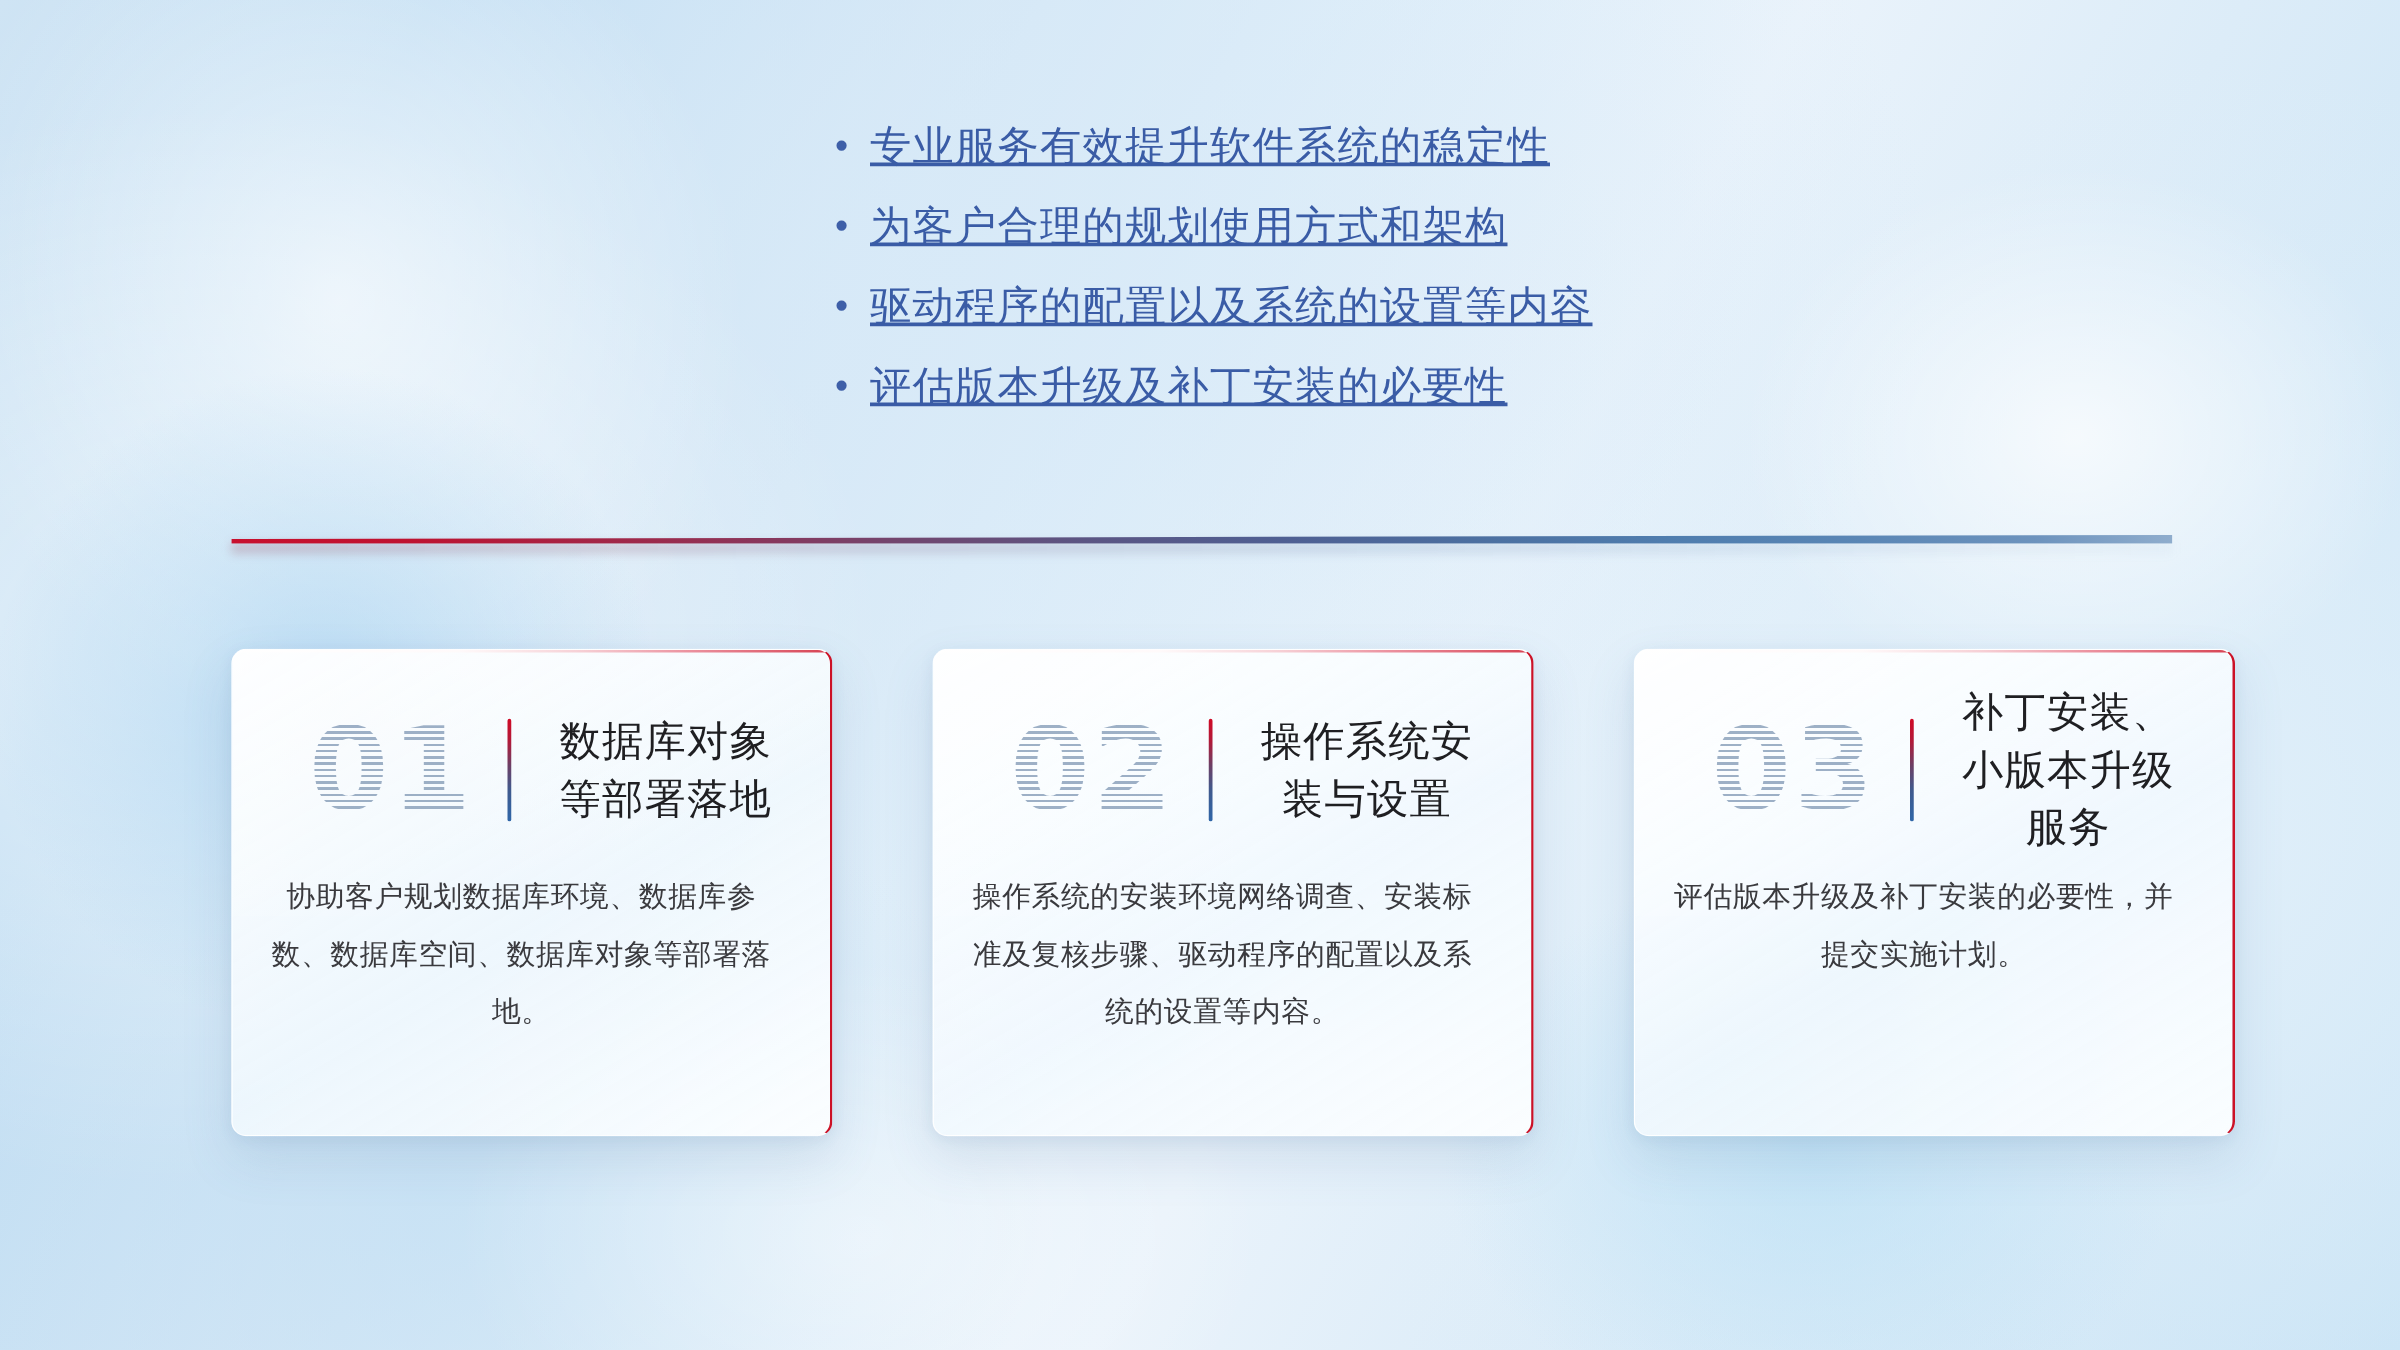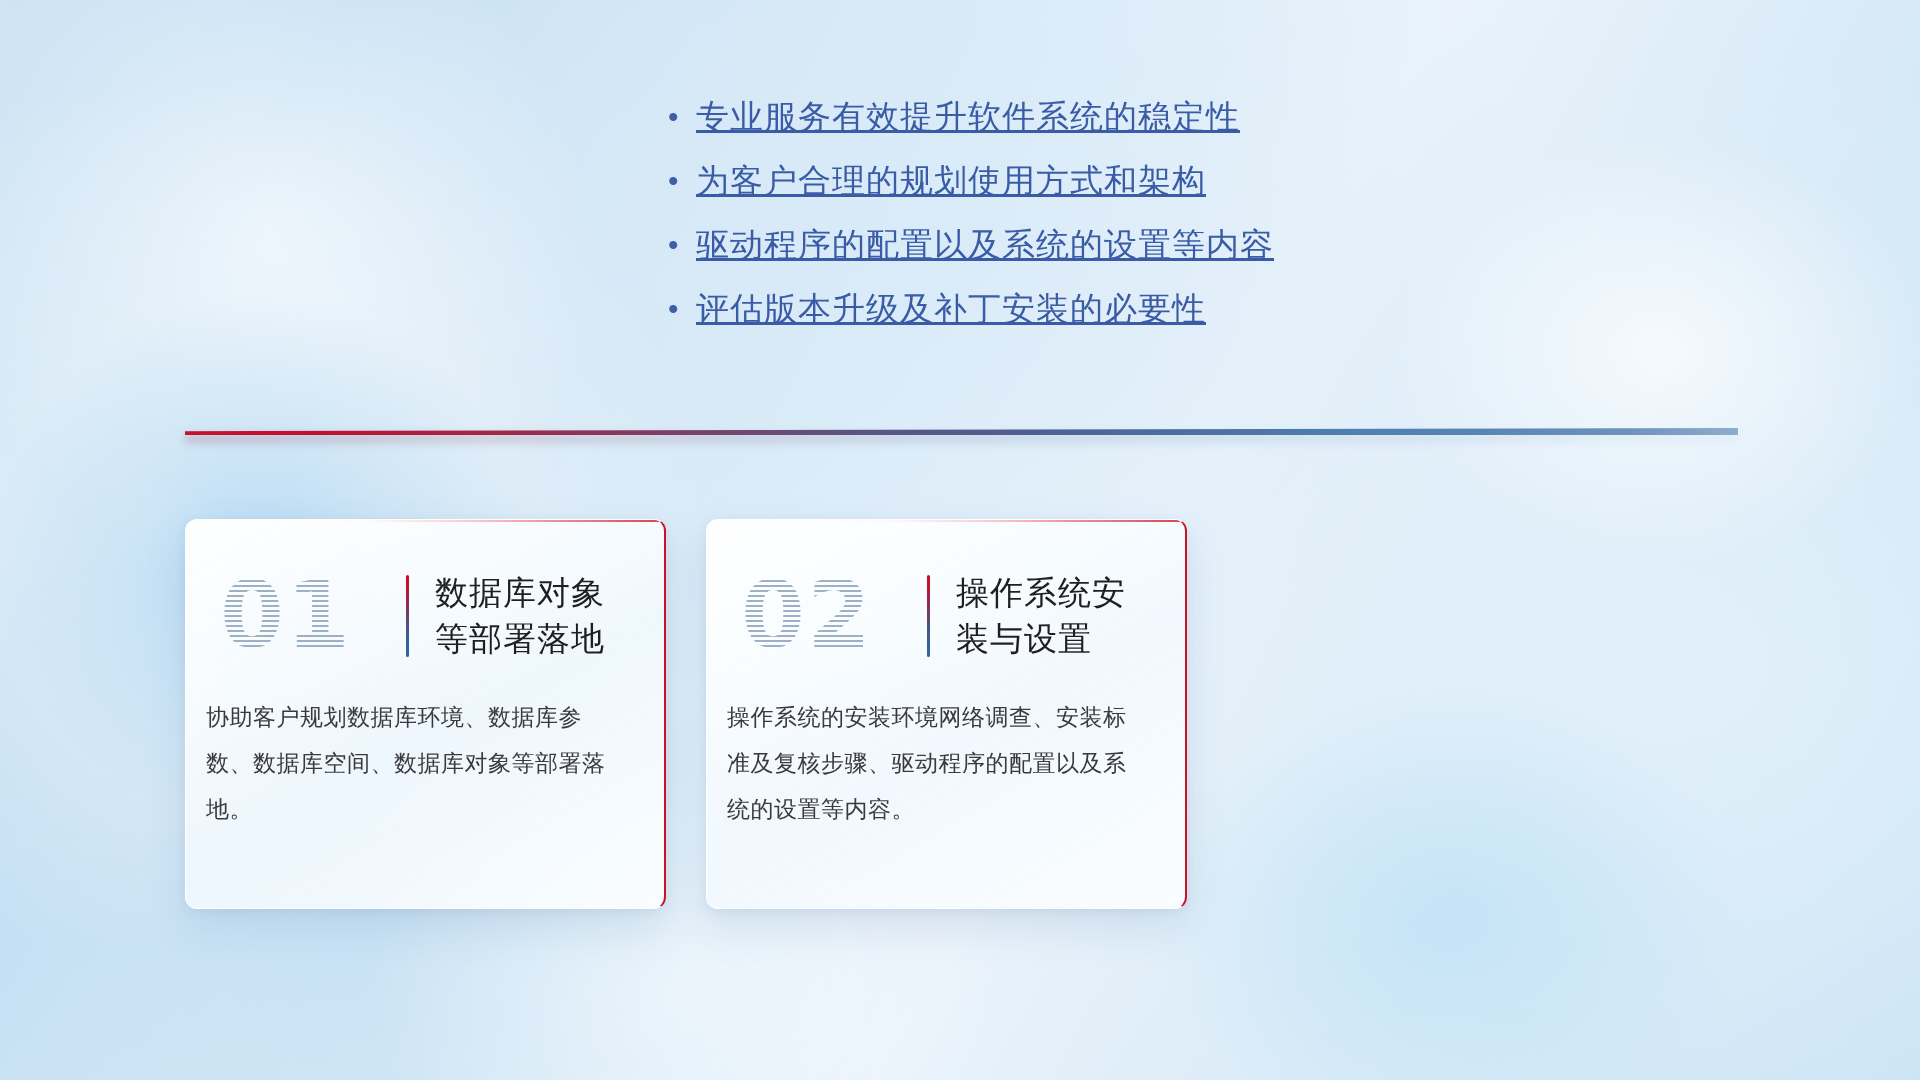--- a/index.html
+++ b/index.html
@@ -124,22 +124,23 @@
     width:100%; height:9px;
     background:linear-gradient(90deg, rgba(140,40,60,0.22), rgba(80,110,160,0.16) 60%, rgba(120,150,185,0.05));
     filter:blur(4px);
   }
 
   
   .cards {
     position:absolute;
     left:185px; top:519px;
     display:flex;
-    gap:40px;
+    gap:80px;
     z-index:5;
+    text-align:center;
   }
   .card {
     position:relative;
     width:481px;
     height:390px;
     border-radius:12px;
     background:
       linear-gradient(150deg,
         rgba(255,255,255,0.94) 0%,
         rgba(250,253,255,0.90) 26%,
@@ -294,16 +295,26 @@
       <div class="card-topline"></div>
       <div class="card-sheen"></div>
       <div class="card-head">
         <div class="card-number">02</div>
         <div class="card-rule"></div>
         <div class="card-title">操作系统安装与设置</div>
       </div>
       <div class="card-desc">操作系统的安装环境网络调查、安装标准及复核步骤、驱动程序的配置以及系统的设置等内容。</div>
     </div>
 
+    <div class="card">
+      <div class="card-topline"></div>
+      <div class="card-sheen"></div>
+      <div class="card-head">
+        <div class="card-number">03</div>
+        <div class="card-rule"></div>
+        <div class="card-title">补丁安装、小版本升级服务</div>
+      </div>
+      <div class="card-desc">评估版本升级及补丁安装的必要性，并提交实施计划。</div>
+    </div>
 
   </div>
 
 </div>
 
 </body></html>

